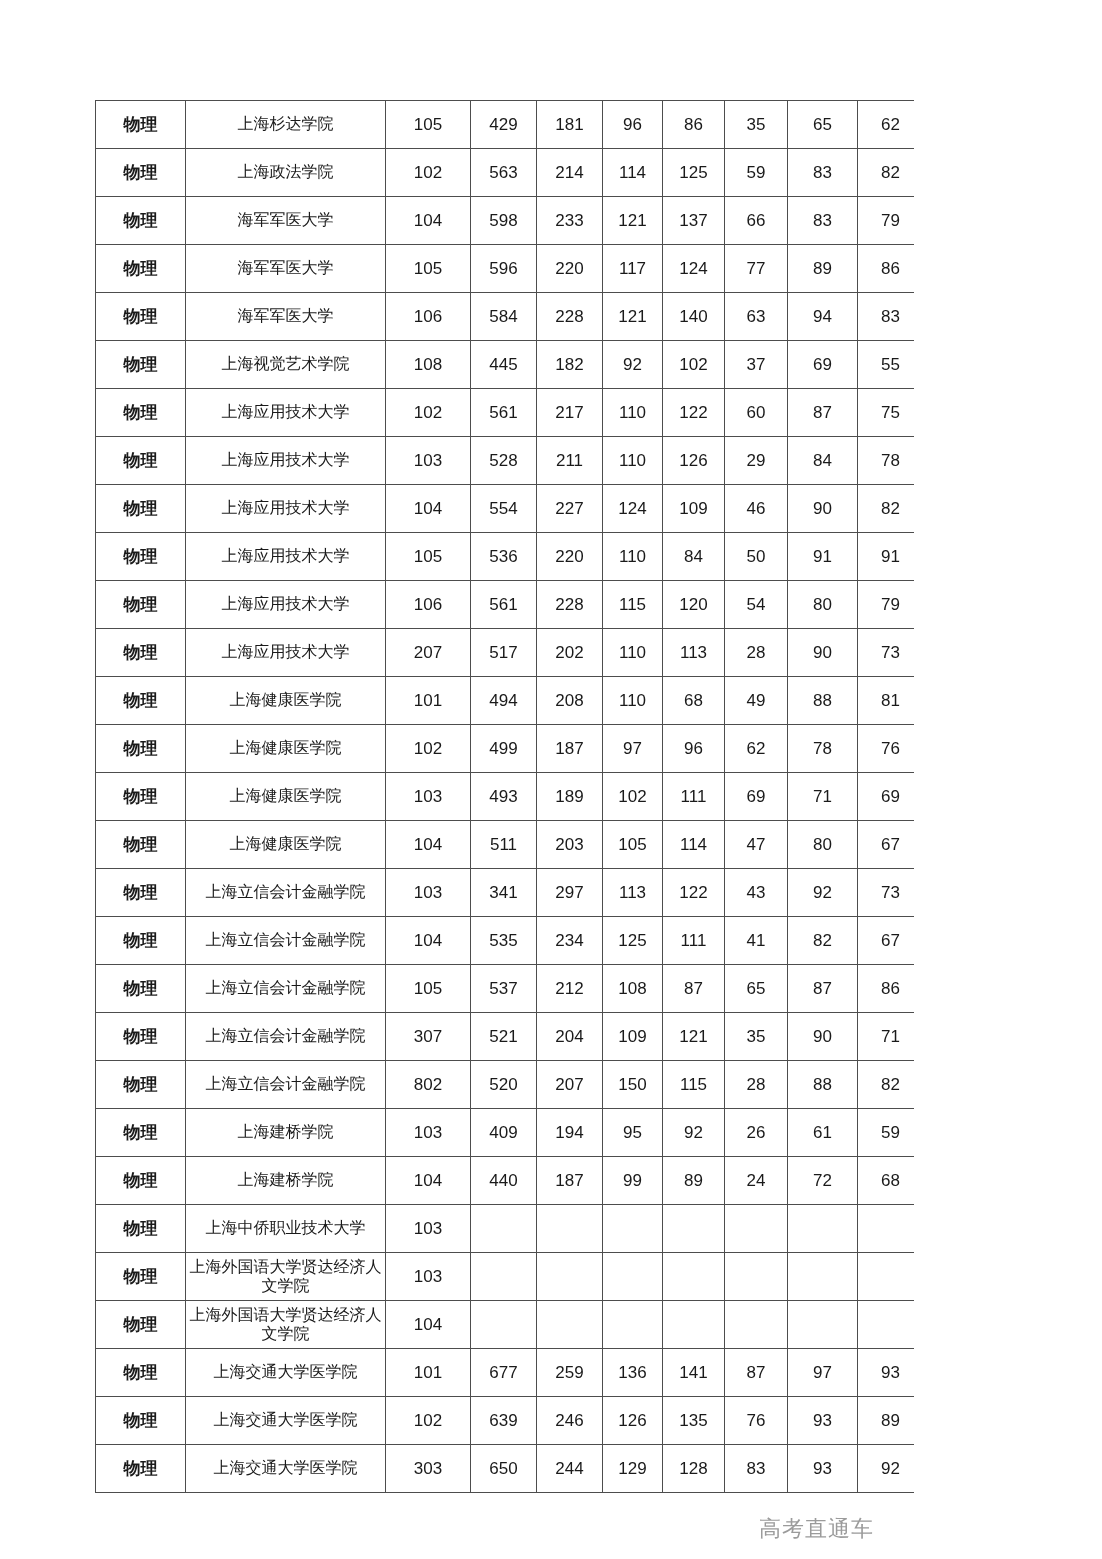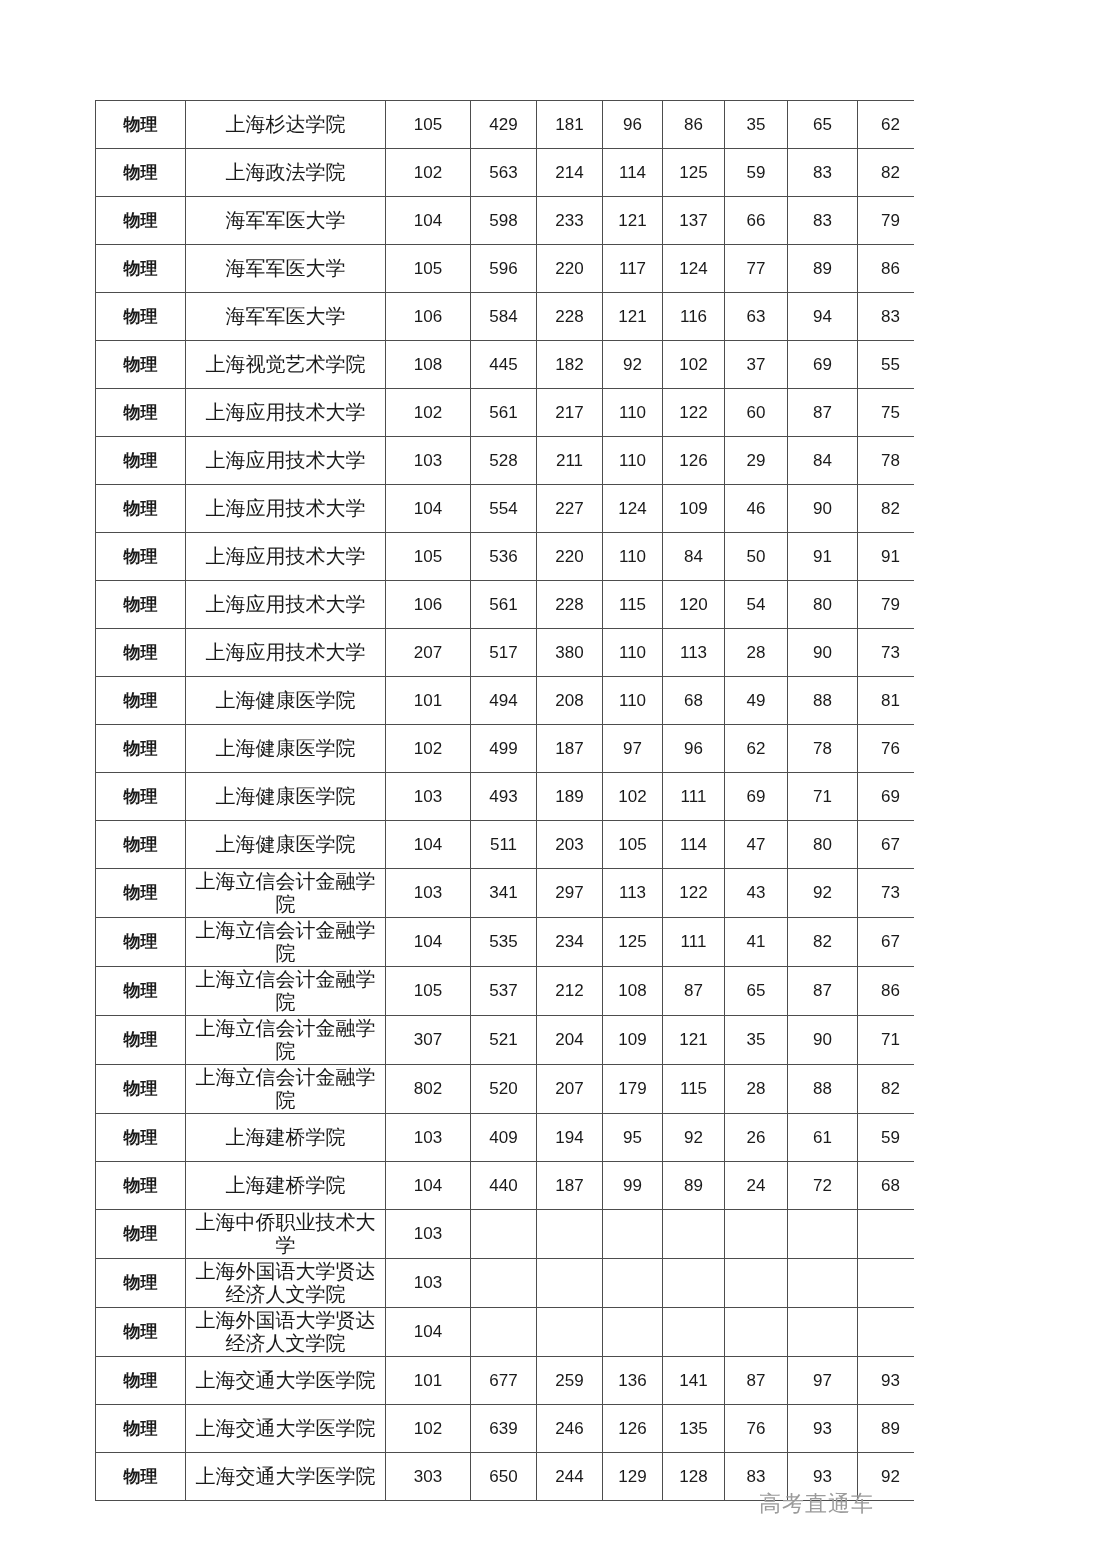--- a/index.html
+++ b/index.html
@@ -32,26 +32,26 @@
     height: 45px;
     padding: 1px 2px;
     line-height: 1.15;
     overflow: hidden;
     word-break: break-all;
   }
   table.score-table td.subject {
     font-weight: 600;
   }
   table.score-table td.school {
-    font-size: 20px;
+    font-size: 16px;
   }
   .watermark {
     position: absolute;
     right: 40px;
-    bottom: 40px;
+    bottom: 15px;
     font-size: 22px;
     color: #9b9b9b;
     letter-spacing: 1px;
     font-weight: 500;
   }
 </style>
 </head>
 <body>
 
 <div class="page">
@@ -123,21 +123,21 @@
           <td>86</td>
           <td>12</td>
         </tr>
         <tr>
           <td class="subject">物理</td>
           <td class="school">海军军医大学</td>
           <td>106</td>
           <td>584</td>
           <td>228</td>
           <td>121</td>
-          <td>116</td>
+          <td>140</td>
           <td>63</td>
           <td>94</td>
           <td>83</td>
           <td>5</td>
         </tr>
         <tr>
           <td class="subject">物理</td>
           <td class="school">上海视觉艺术学院</td>
           <td>108</td>
           <td>445</td>
@@ -212,21 +212,21 @@
           <td>54</td>
           <td>80</td>
           <td>79</td>
           <td>2</td>
         </tr>
         <tr>
           <td class="subject">物理</td>
           <td class="school">上海应用技术大学</td>
           <td>207</td>
           <td>517</td>
-          <td>380</td>
+          <td>202</td>
           <td>110</td>
           <td>113</td>
           <td>28</td>
           <td>90</td>
           <td>73</td>
           <td>2</td>
         </tr>
         <tr>
           <td class="subject">物理</td>
           <td class="school">上海健康医学院</td>
@@ -330,21 +330,21 @@
           <td>90</td>
           <td>71</td>
           <td>10</td>
         </tr>
         <tr>
           <td class="subject">物理</td>
           <td class="school">上海立信会计金融学院</td>
           <td>802</td>
           <td>520</td>
           <td>207</td>
-          <td>179</td>
+          <td>150</td>
           <td>115</td>
           <td>28</td>
           <td>88</td>
           <td>82</td>
           <td>10</td>
         </tr>
         <tr>
           <td class="subject">物理</td>
           <td class="school">上海建桥学院</td>
           <td>103</td>

